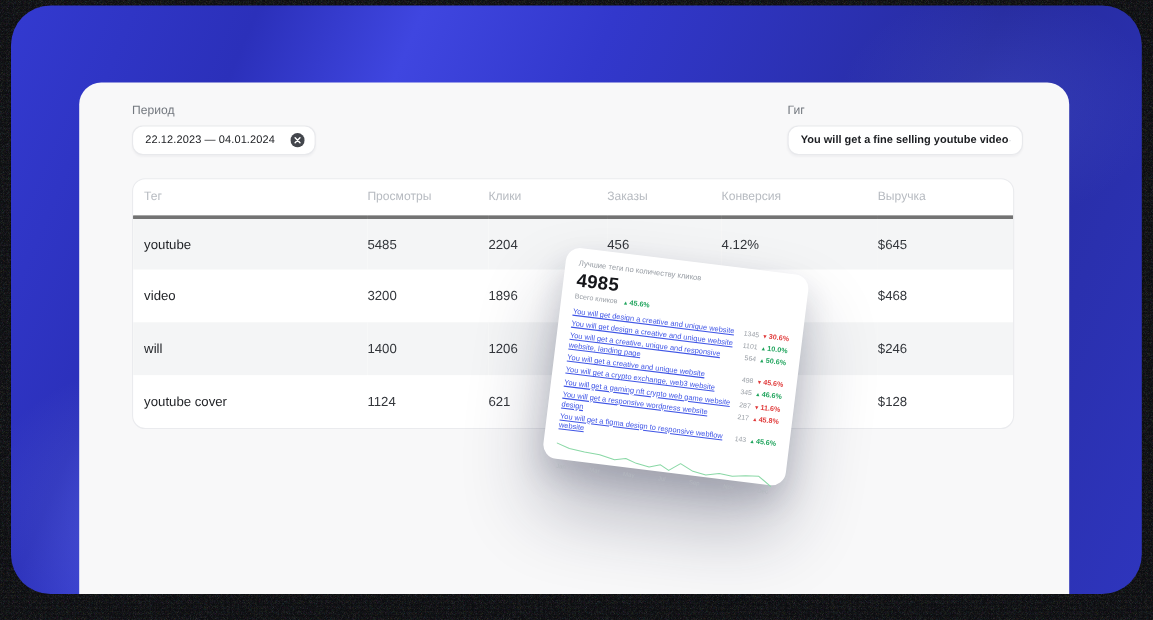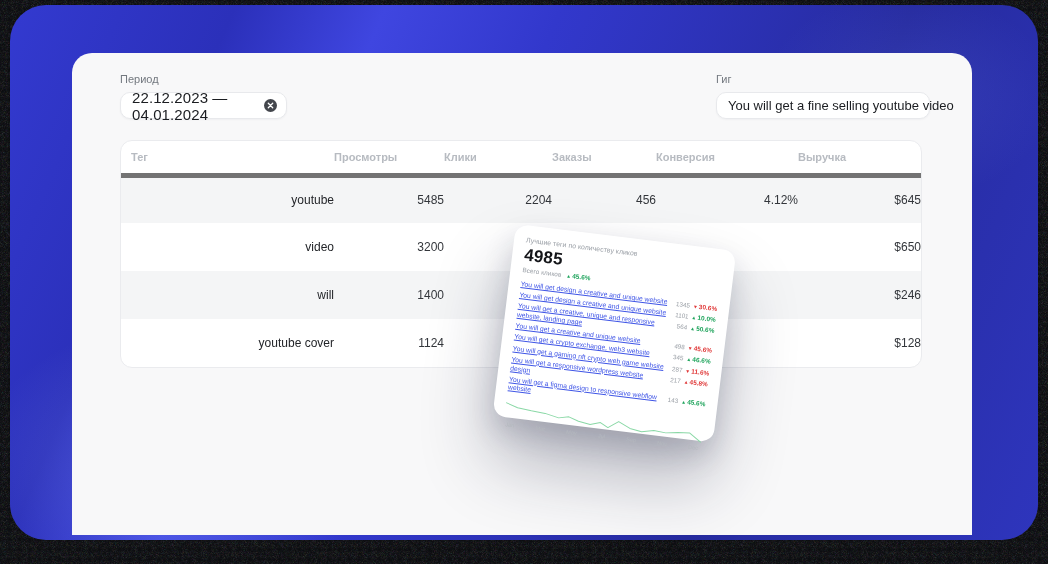--- a/index.html
+++ b/index.html
@@ -9,40 +9,40 @@
 
   .app-bg { position:absolute; left:10px; top:5px; width:1028px; height:535px;
     border-radius:36px; overflow:hidden; z-index:1;
     background:linear-gradient(113deg,#333ad0 0%, #2b30ba 18%, #3f46e0 30%, #3238cc 44%, #262b9f 72%, #2e35bd 100%);
   }
   .app-bg::after { content:""; position:absolute; left:-120px; bottom:-140px; width:560px; height:420px;
     background:radial-gradient(closest-side, rgba(150,170,255,.28), rgba(150,170,255,0) 70%); }
   .app-bg::before { content:""; position:absolute; right:-80px; top:-60px; width:420px; height:300px;
     background:radial-gradient(closest-side, rgba(120,140,255,.16), rgba(120,140,255,0) 70%); }
 
-  .main-card { position:absolute; left:62px; top:48px; width:900px; height:482px;
+  .main-card { position:absolute; left:62px; top:70px; width:900px; height:482px;
     background:#f8f8f9; border-radius:20px 20px 0 0; padding:20px 42px 0 48px; z-index:2; }
 
   .controls { display:flex; justify-content:space-between; align-items:flex-start; }
   .control-label { font-size:11px; color:#73787f; margin-bottom:7px; }
   .field { background:#fff; border:1px solid #e8e9ec; border-radius:10px; height:27px;
     display:flex; align-items:center; box-shadow:0 1px 2px rgba(20,20,40,.04); }
   .date-field { width:167px; padding:0 9px 0 11px; justify-content:space-between; }
-  .date-text { font-size:15px; color:#1b1d21; letter-spacing:.1px; }
+  .date-text { font-size:10px; color:#1b1d21; letter-spacing:.1px; }
   .gig-field { width:214px; padding:0 10px 0 11px; justify-content:space-between; cursor:pointer; }
-  .gig-text { font-size:13px; color:#1b1d21; white-space:nowrap; }
+  .gig-text { font-size:10px; color:#1b1d21; white-space:nowrap;font-weight:bold; }
   .icon-btn { display:flex; align-items:center; cursor:pointer; border:none; background:none; padding:0; }
 
   .data-table { margin:21px 8px 0 0; width:802px; border:1px solid #eaebee; border-radius:12px;
     background:#fff; overflow:hidden; }
   table { width:100%; border-collapse:collapse; table-layout:fixed; }
   col.c1{width:213px} col.c2{width:110px} col.c3{width:108px} col.c4{width:104px} col.c5{width:142px} col.c6{width:auto}
-  thead th { height:34px; font-weight:700; font-size:11px; color:#b7bbc1; text-align:left;
-    border-bottom:5px solid #737373; }
-  tbody td { height:48px; font-size:12px; color:#33363b;text-align:right; }
+  thead th { height:34px; font-weight:400; font-size:11px; color:#b7bbc1; text-align:left;
+    border-bottom:3px solid #737373; }
+  tbody td { height:48px; font-size:12px; color:#33363b; }
   tbody td.tag-cell { color:#232529; }
   th:first-child, td:first-child { padding-left:10px; }
   tbody tr:nth-child(odd) { background:#f4f5f6; }
 
   .popover { position:absolute; left:516px; top:224px; width:222px; height:193px;
     background:#fff; border-radius:13px; z-index:5; padding:11px 12px 6px 12px;
     transform:rotate(7deg); transform-origin:top left;
     box-shadow:0 42px 70px rgba(25,30,60,.30), 0 14px 28px rgba(25,30,60,.16); }
   .pop-title { font-size:7px; color:#9ba0a7; }
   .pop-total { font-size:17px; font-weight:700; color:#141519; letter-spacing:.2px; margin-top:2px; }
@@ -127,21 +127,21 @@
   <td>456</td>
   <td>4.12%</td>
   <td>$645</td>
 </tr>
             <tr>
   <td class="tag-cell">video</td>
   <td>3200</td>
   <td>1896</td>
   <td></td>
   <td></td>
-  <td>$650</td>
+  <td>$468</td>
 </tr>
             <tr>
   <td class="tag-cell">will</td>
   <td>1400</td>
   <td>1206</td>
   <td></td>
   <td></td>
   <td>$246</td>
 </tr>
             <tr>

